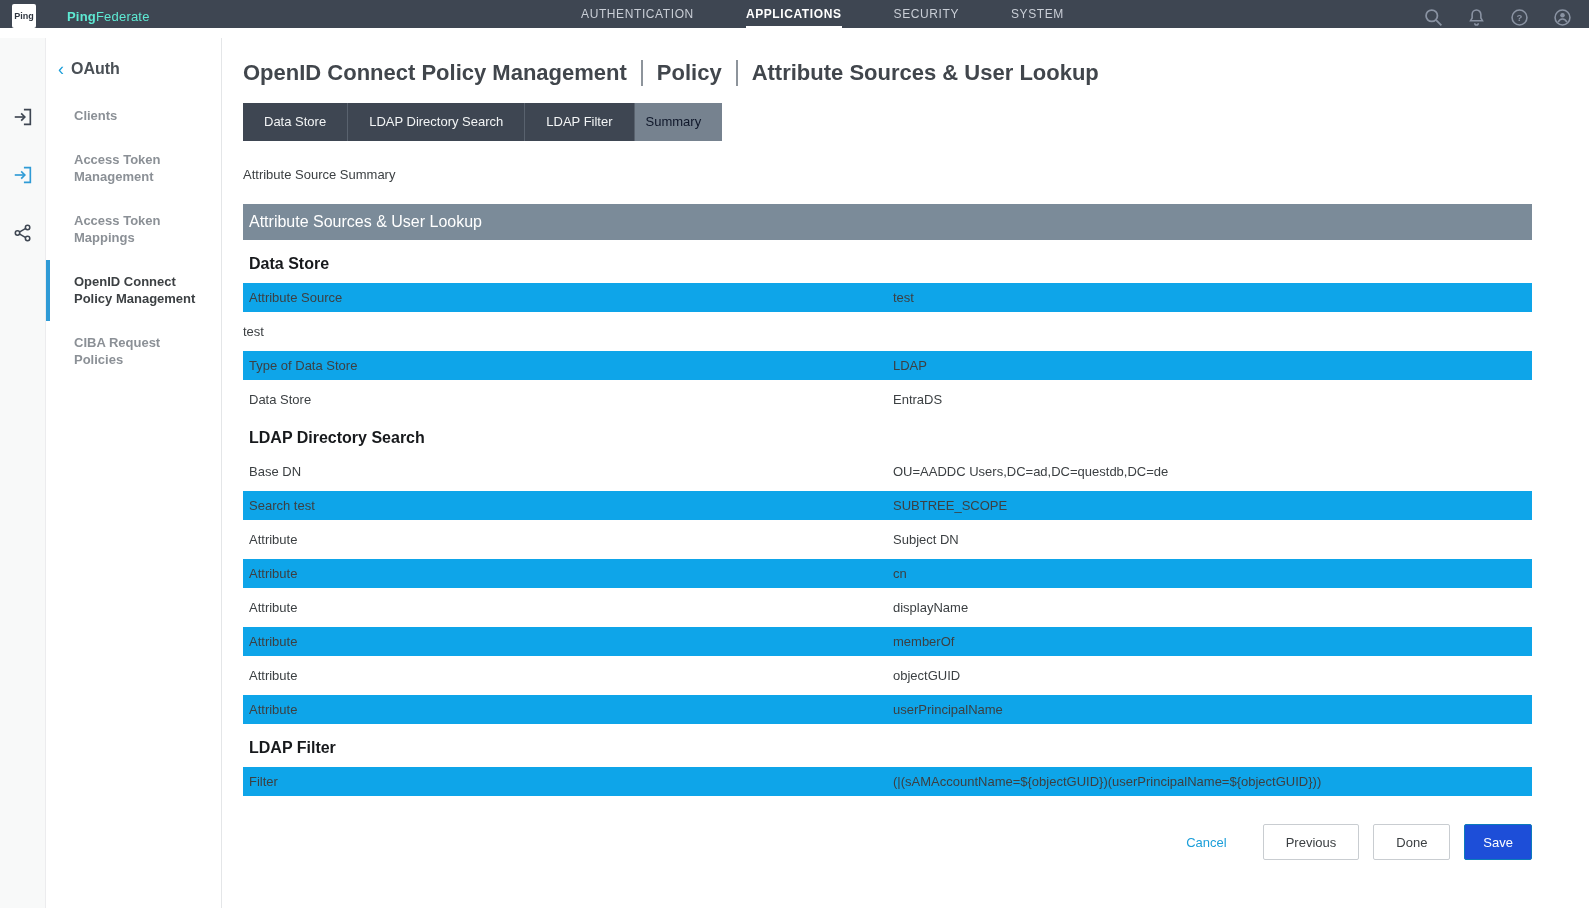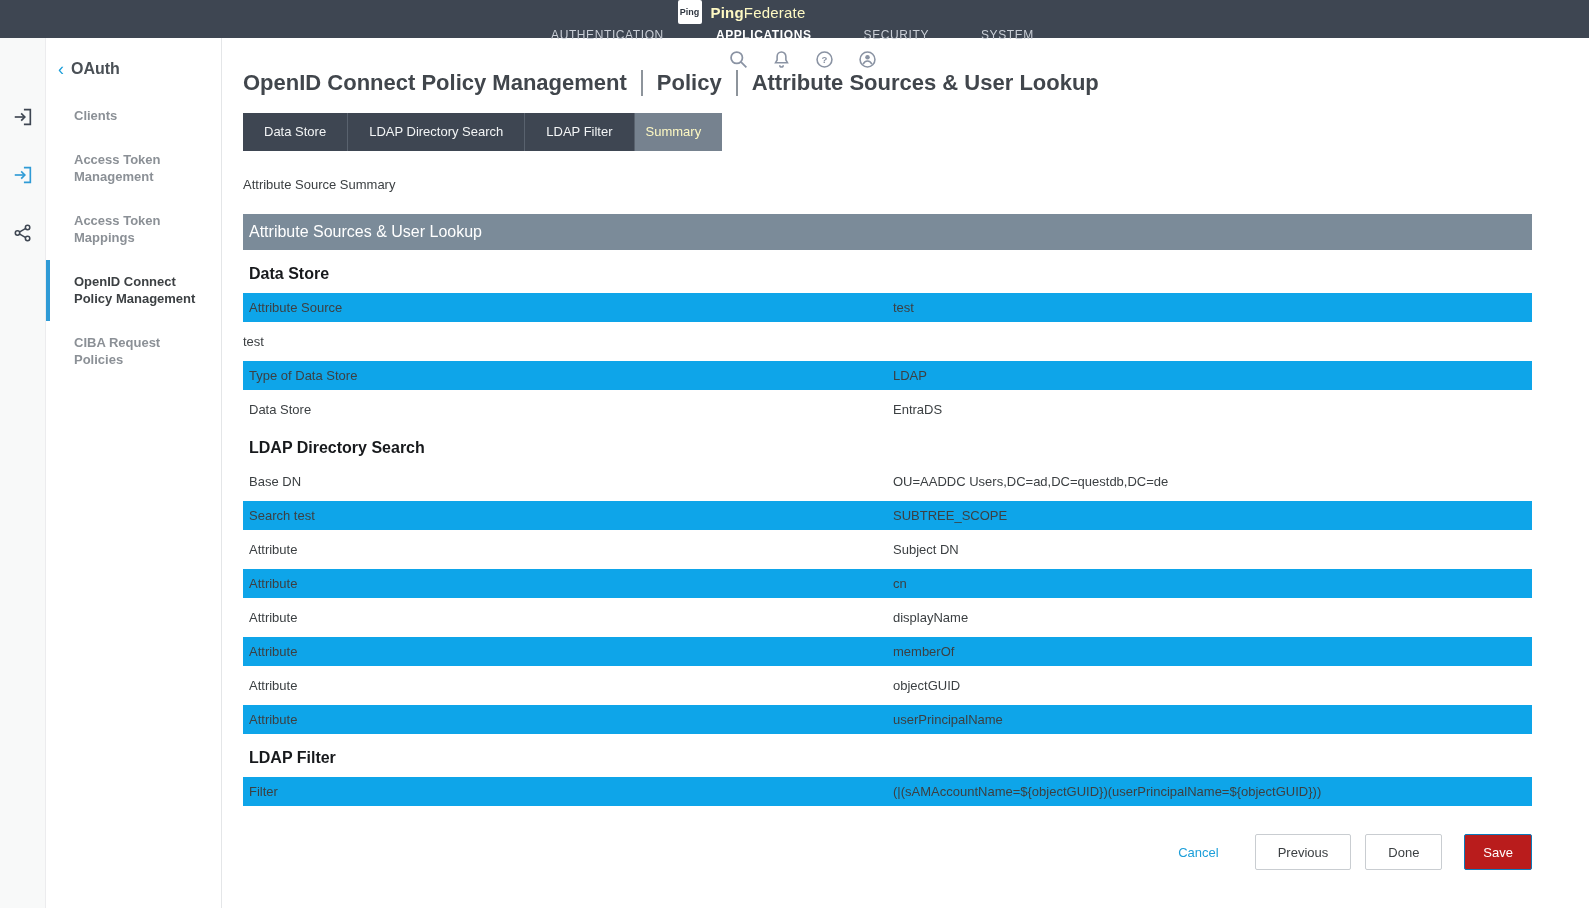--- a/index.html
+++ b/index.html
@@ -4,31 +4,30 @@
 <style>
   * { box-sizing: border-box; margin: 0; padding: 0; }
   html,body { width:1589px; height:908px; }
   body {
     font-family: "Liberation Sans", sans-serif;
     background:#ffffff; color:#3c4043; overflow:hidden; position:relative;
   }
 
   
   .topbar {
-    height:38px; background:#3e4652; display:flex; align-items:center;
+    height:28px; background:#3e4652; display:flex; align-items:flex-end;
     padding:0 16px 0 12px;
-    flex-direction:column;
   }
   .brand { display:flex; align-items:center; gap:9px; min-width:230px; }
   .logo-box {
     width:24px; height:24px; background:#ffffff; border-radius:2px;
     display:flex; align-items:center; justify-content:center;
     font-size:9px; font-weight:bold; color:#2f3640;
   }
-  .brand-name { font-size:15px; color:#fef9c3; letter-spacing:.2px; }
+  .brand-name { font-size:13px; color:#5eead4; letter-spacing:.2px;margin-left:22px; }
   .brand-name .bold { font-weight:bold; }
 
   .topnav { flex:1; display:flex; justify-content:center; gap:52px; }
   .topnav-item {
     font-size:12px; letter-spacing:.6px; color:#c9ced6; cursor:pointer;
     padding:4px 0 5px; border-bottom:2px solid transparent;
   }
   .topnav-item.active { color:#ffffff; font-weight:bold; border-bottom:2px solid #ffffff; }
 
   .top-icons { display:flex; align-items:center; gap:22px; min-width:170px; justify-content:flex-end; }
@@ -62,21 +61,21 @@
     margin-top:32px; font-size:22px; color:#41464c; display:flex; align-items:center;
   }
   .crumb-sep { width:2px; height:26px; background:#8d949b; margin:0 14px; }
 
   .tabs { margin-top:17px; display:flex; }
   .tab {
     background:#3e4652; color:#f2f4f5; font-size:13px; height:38px; line-height:38px;
     padding:0 21px; cursor:pointer; border-right:1px solid #59626e;
   }
   .tab:last-child { border-right:none; }
-  .tab.active { background:#76828f; color:#fef9c3; border-right:none;padding-left:11px; }
+  .tab.active { background:#76828f; color:#0f172a; border-right:none;padding-left:11px; }
 
   .summary-caption { margin-top:26px; font-size:13px; color:#3c4043; }
 
   .panel-header {
     margin-top:22px; height:36px; background:#7b8b99; color:#ffffff;
     font-size:16px; line-height:36px; padding-left:6px;
   }
 
   .section-heading { font-size:16px; font-weight:bold; color:#17191c; margin:15px 0 10px 6px; }
 
@@ -92,21 +91,21 @@
   .footer {
     margin-top:28px; display:flex; justify-content:flex-end; align-items:center; gap:14px;
     padding-bottom:20px;
   }
   .cancel-link { color:#1b9ed9; font-size:13px; cursor:pointer; margin-right:22px; text-decoration:none; }
   .btn {
     height:36px; padding:0 22px; background:#ffffff; border:1px solid #c9cdd1;
     border-radius:2px; font-size:13px; color:#3c4043; cursor:pointer;
     font-family:"Liberation Sans", sans-serif;
   }
-  .btn.primary { background:#b91c1c; border:1px solid #0c7bbb; color:#ffffff; padding:0 18px;margin-left:8px; }
+  .btn.primary { background:#1d4ed8; border:1px solid #0c7bbb; color:#ffffff; padding:0 18px; }
 </style>
 </head>
 <body>
 
 <header class="topbar">
   <div class="brand">
     <div class="logo-box">Ping</div>
     <div class="brand-name">
       <span class="bold">Ping</span><span>Federate</span>
     </div>

